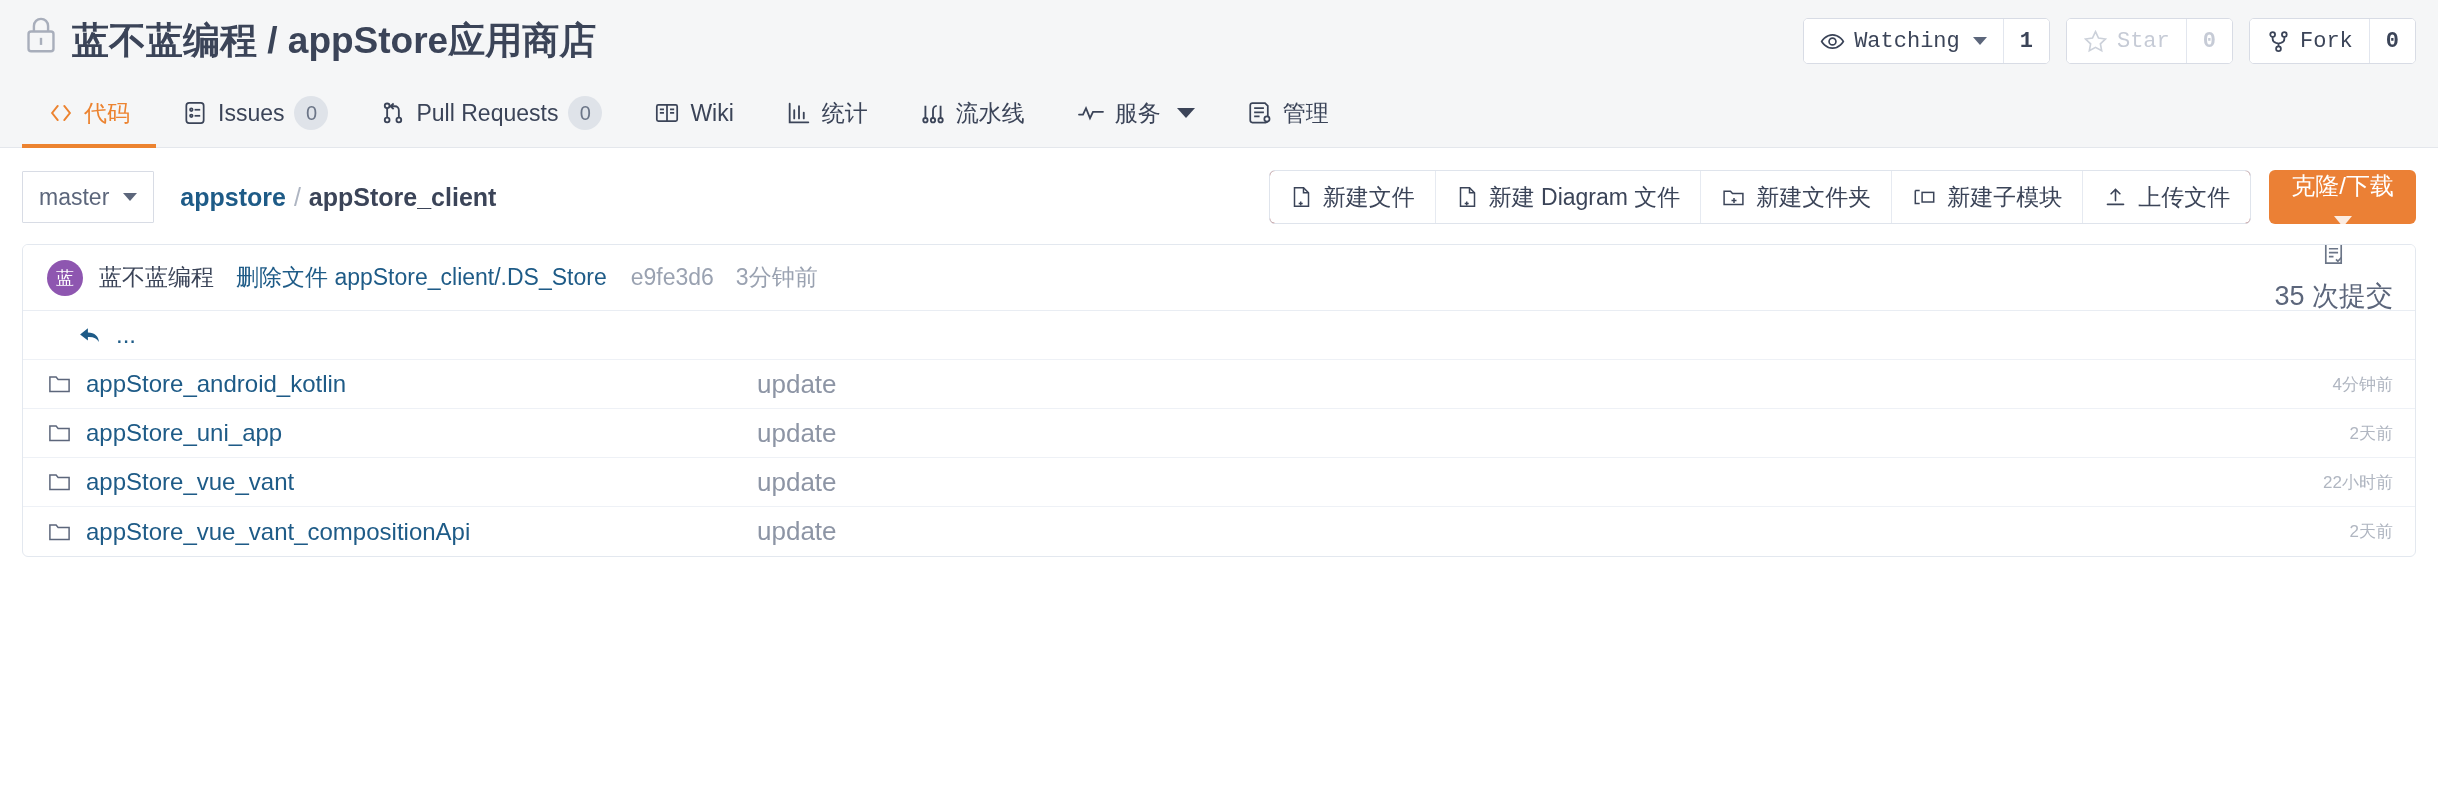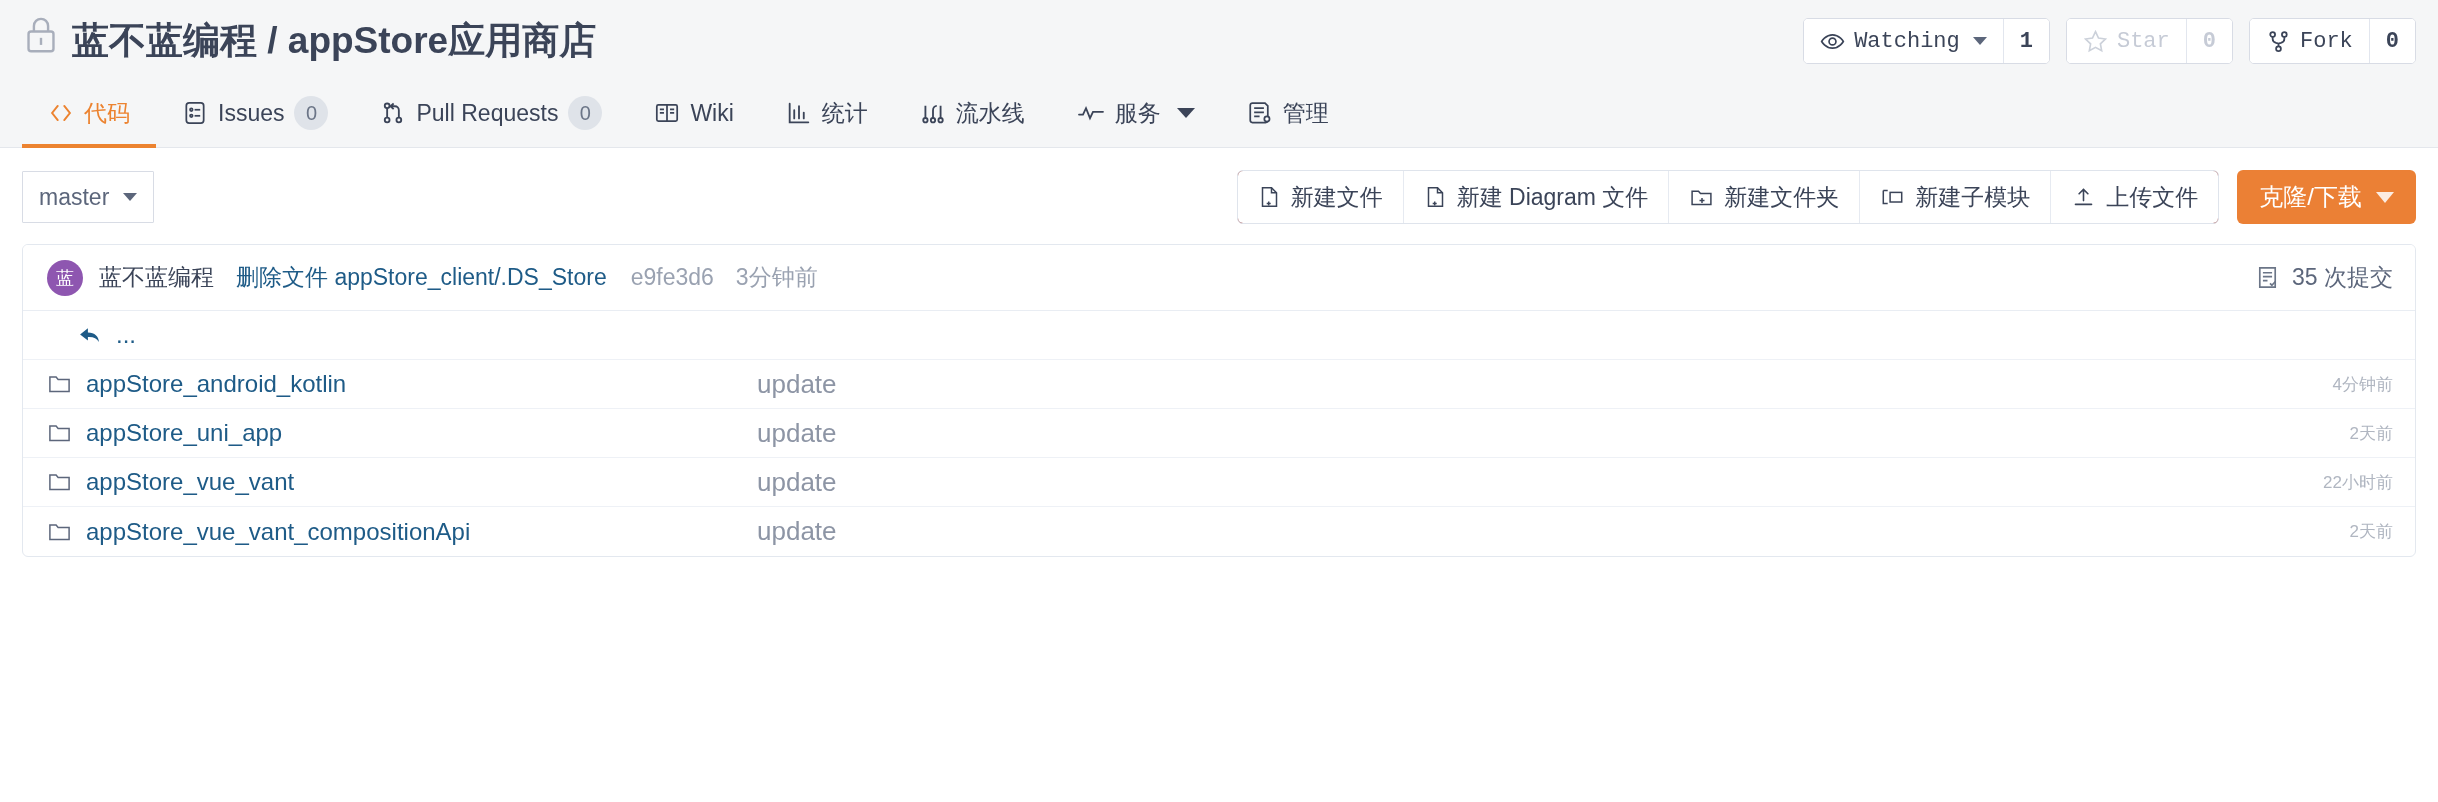--- a/index.html
+++ b/index.html
@@ -188,20 +188,21 @@
     background: #eb8035;
     color: #fff;
     border-radius: 6px;
     height: 54px;
     display: flex;
     align-items: center;
     gap: 14px;
     padding: 0 22px;
     font-size: 24px;
     white-space: nowrap;
+    flex-direction: column;
   }
   .clone-caret {
     width: 0; height: 0;
     border-left: 9px solid transparent;
     border-right: 9px solid transparent;
     border-top: 11px solid #ffffff;
     opacity: .85;
   }
 
   
@@ -234,23 +235,24 @@
   }
   .commit-author { font-size: 23px; color: #3b4458; margin-right: 22px; white-space: nowrap; }
   .commit-msg { font-size: 23px; color: #1e5b87; margin-right: 24px; white-space: nowrap; }
   .commit-hash { font-size: 23px; color: #9aa2b1; margin-right: 22px; }
   .commit-time { font-size: 23px; color: #9aa2b1; }
   .commit-count {
     margin-left: auto;
     display: flex;
     align-items: center;
     gap: 12px;
-    font-size: 23px;
+    font-size: 27px;
     color: #5c667b;
     white-space: nowrap;
+    flex-direction: column;
   }
 
   .file-row {
     display: flex;
     align-items: center;
     height: 49px;
     border-bottom: 1px solid #eef1f6;
     padding: 0 22px 0 24px;
   }
   .file-row:last-child { border-bottom: none; }
@@ -440,20 +442,25 @@
   </div>
 </div>
 
 <div class="toolbar">
 
   <div class="branch-select">
     <span>master</span>
     <span class="caret-down"></span>
   </div>
 
+  <div class="breadcrumb">
+    <span class="crumb-link">appstore</span>
+    <span class="crumb-sep">/</span>
+    <span class="crumb-current">appStore_client</span>
+  </div>
 
   <div class="toolbar-right">
     <div class="file-btn-group">
 
       <div class="file-btn">
         <span>
           <svg width="23" height="24" viewBox="0 0 22 24" fill="none" stroke="#3b4458" stroke-width="1.5">
             <path d="M4 2.8h9l5 5v13.4H4z"></path>
               <path d="M13 2.8v5h5"></path>
             <path d="M8.2 18.4h4M10.2 16.4v4"></path>

